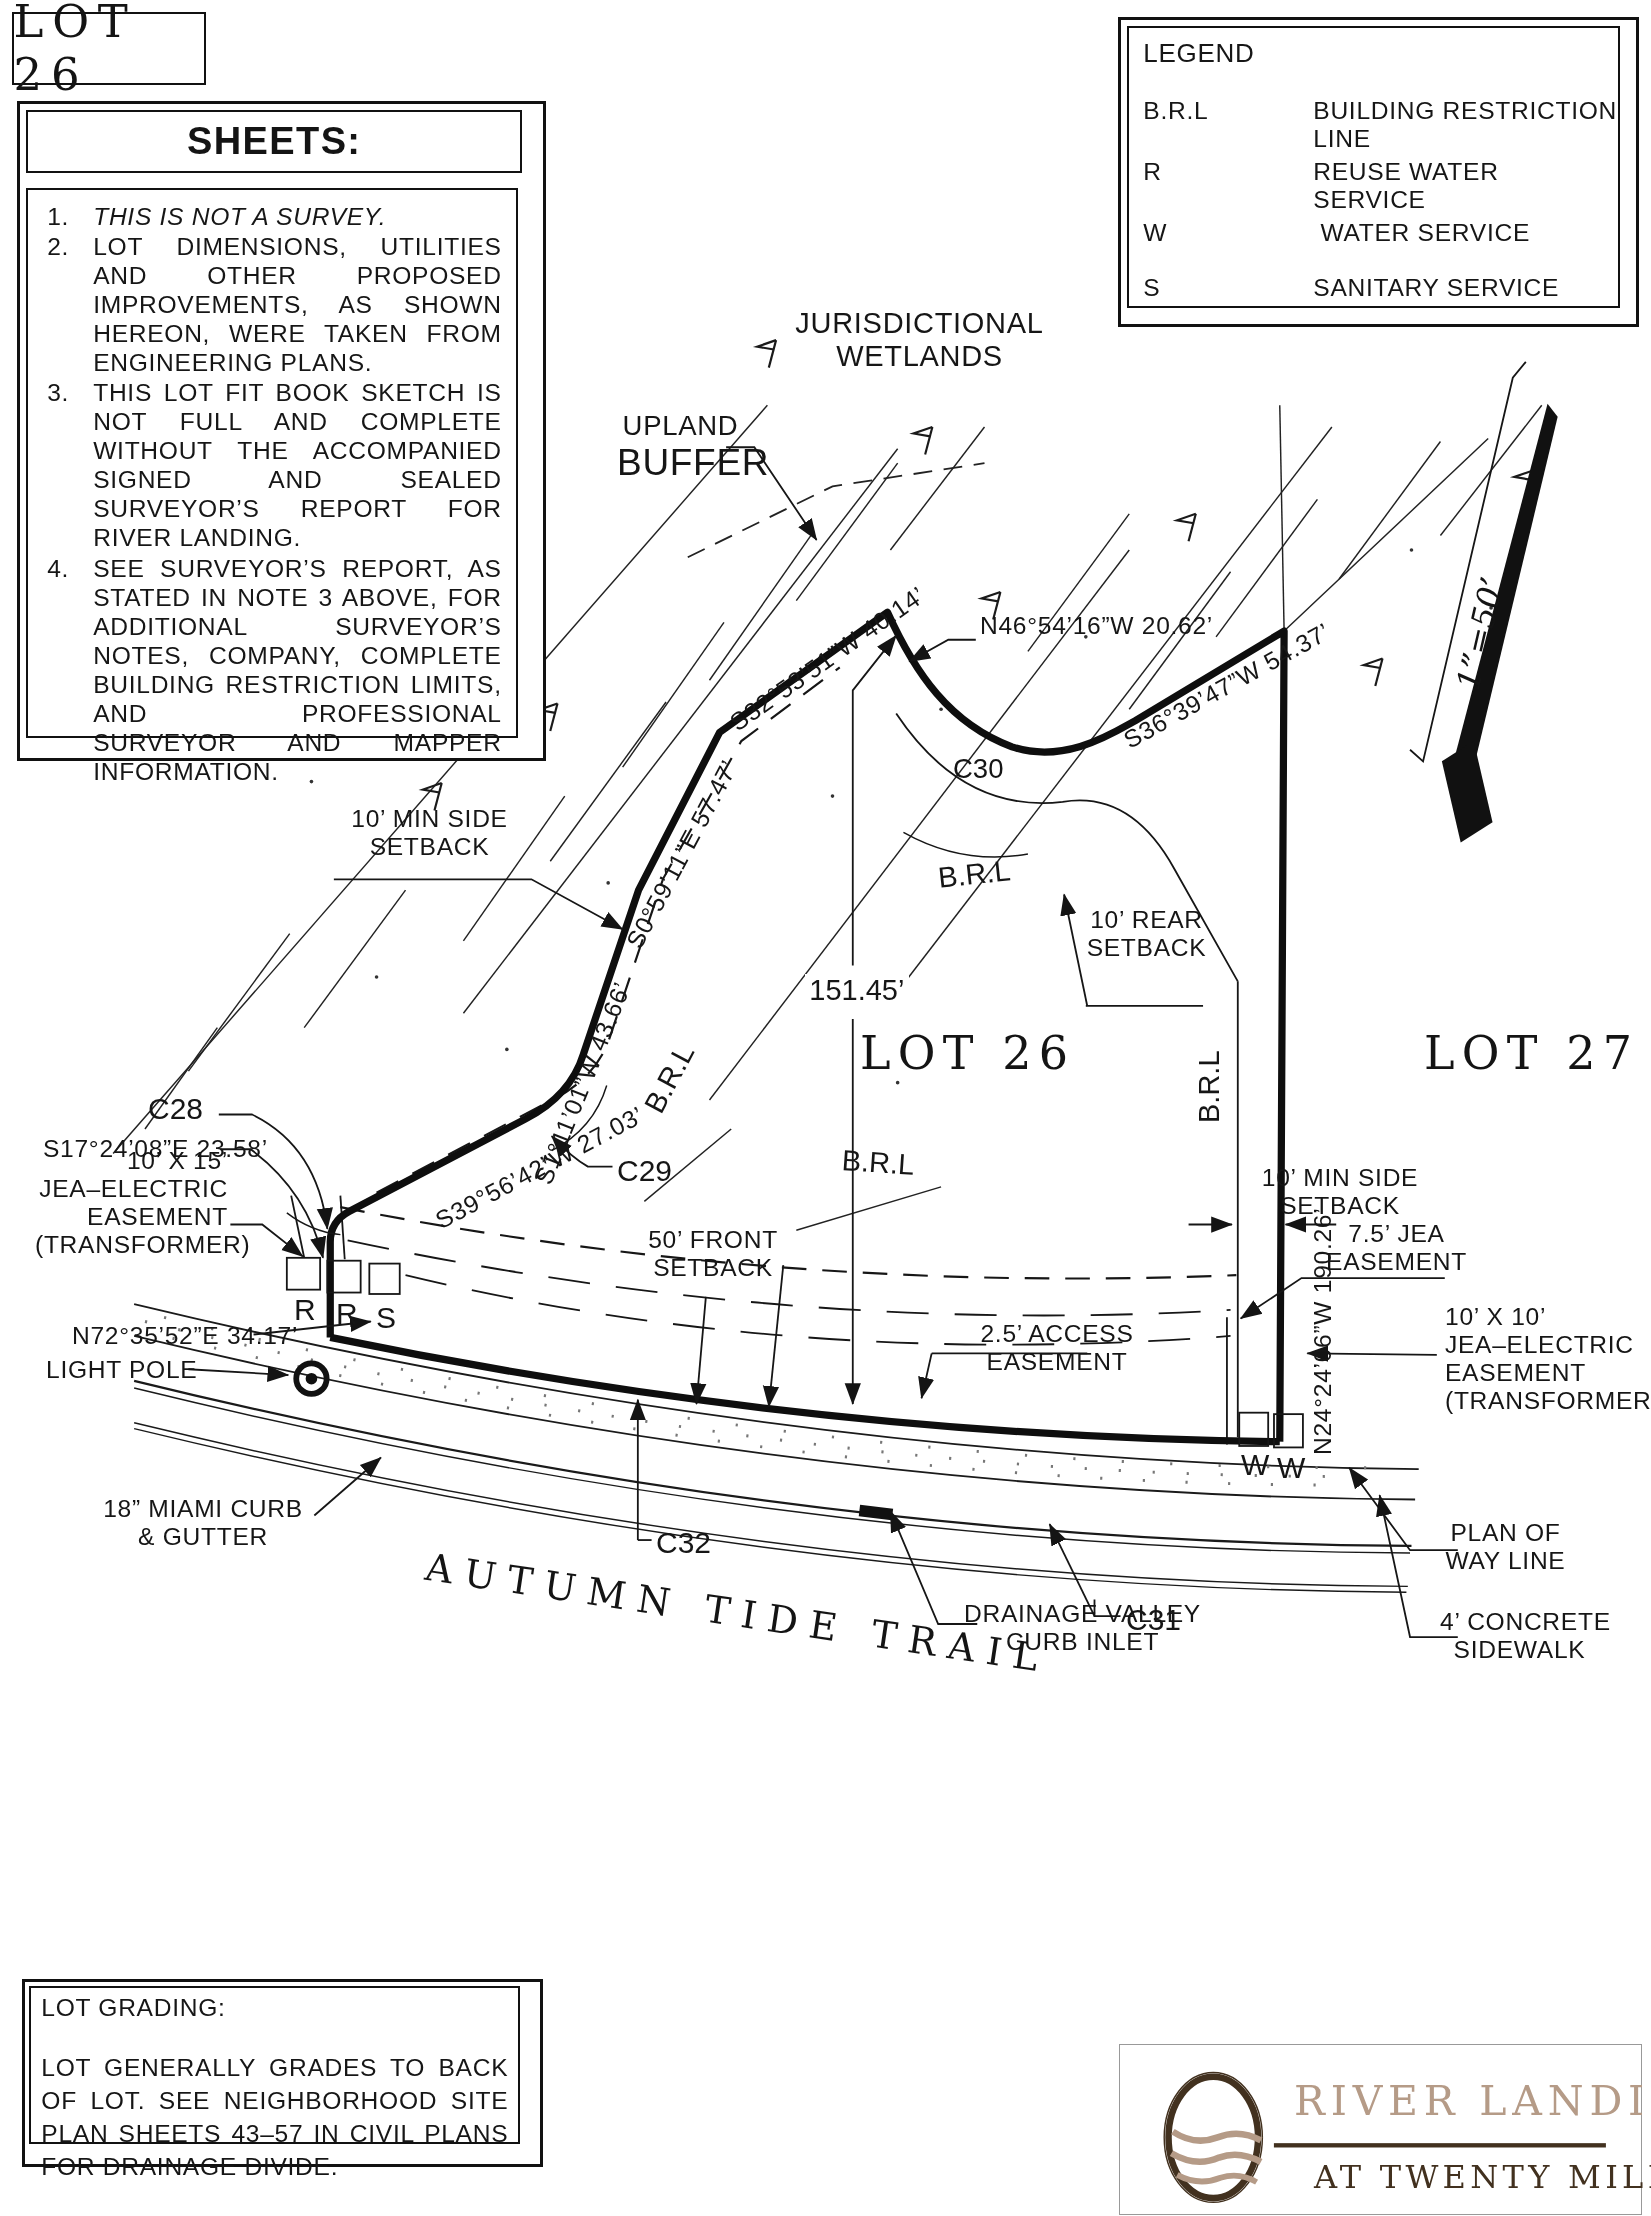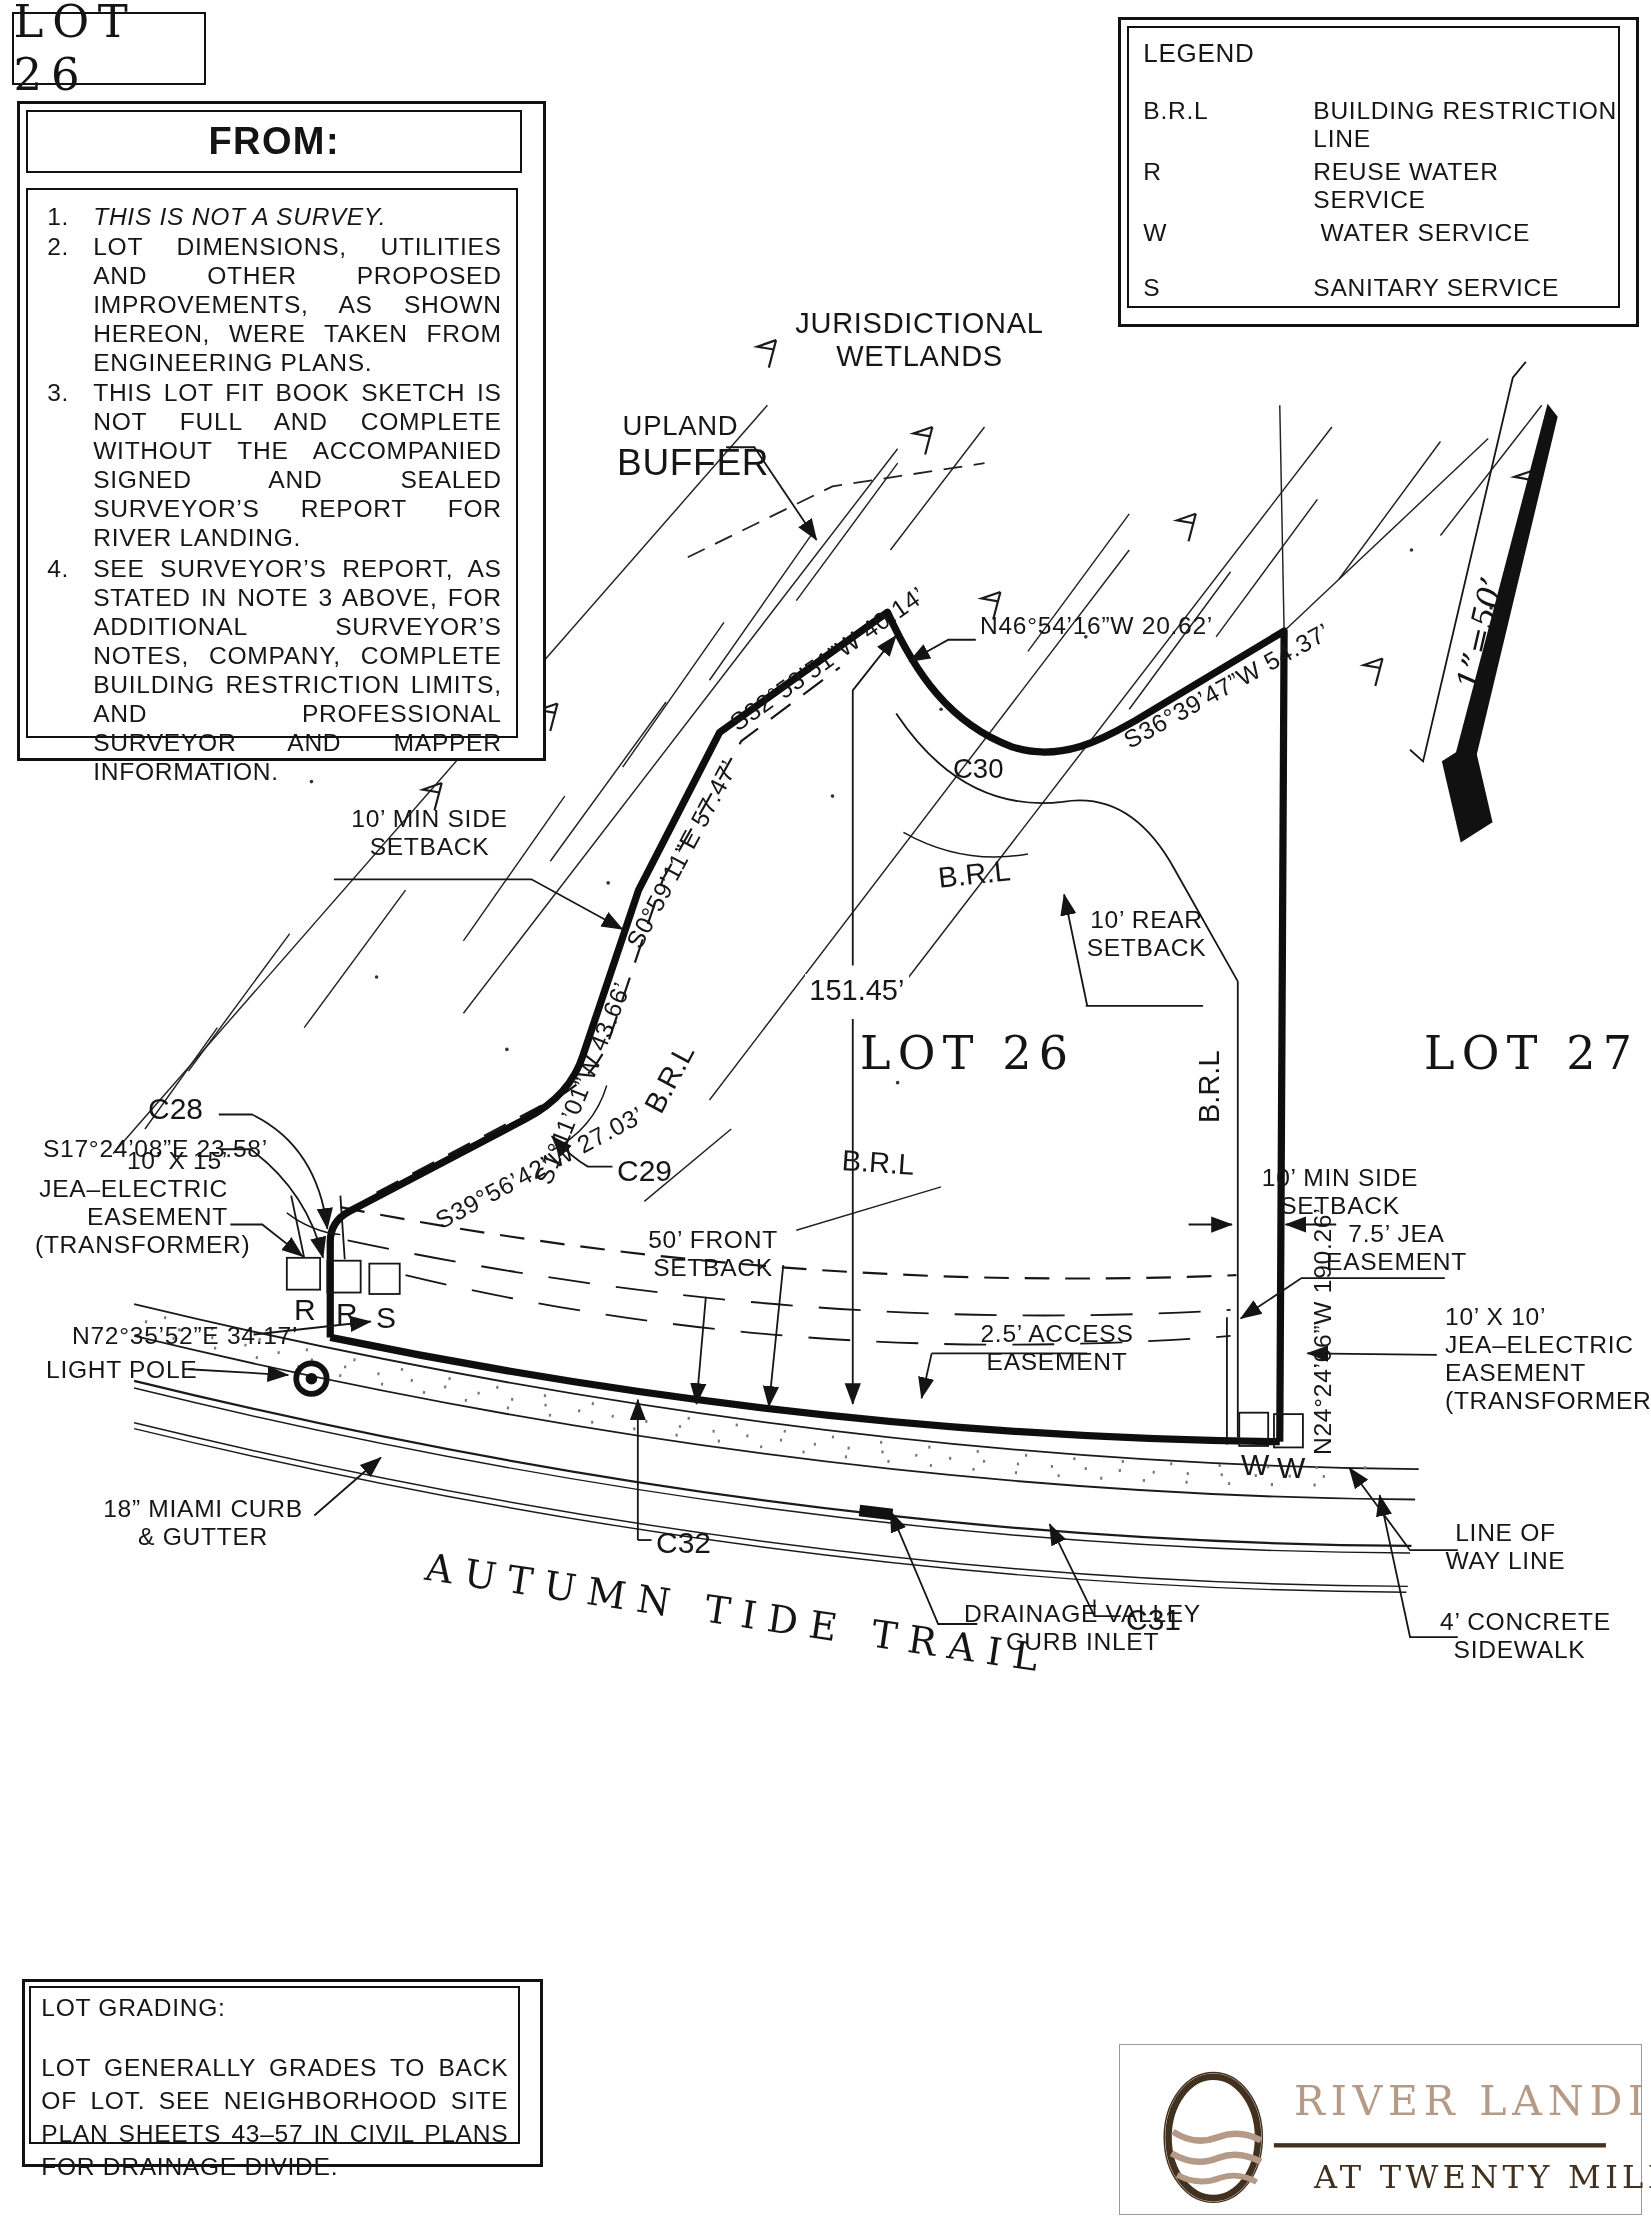--- a/index.html
+++ b/index.html
@@ -206,21 +206,21 @@
       <path d="M2108 500 L2090 522 L1966 1052 L1948 1036" stroke="#161616" stroke-width="2.5" fill="none"></path>
     </g>
   </svg>
 
   <div class="titlebox ser">
     <span>LOT 26</span>
   </div>
 
   <div class="box-outer" style="left:17.4px;top:101px;width:523px;height:654px;">
     <div class="box-inner ctr" style="left:5.8px;top:5.8px;width:492px;height:59px;display:flex;align-items:center;justify-content:center;">
-      <span style="font-size:38px;font-weight:bold;letter-spacing:1.4px;">FROM:</span>
+      <span style="font-size:38px;font-weight:bold;letter-spacing:1.4px;">SHEETS:</span>
     </div>
     <div class="box-inner" style="left:5.8px;top:84px;width:492px;height:550px;padding:11.6px 14.5px 0 19px;box-sizing:border-box;">
       <div class="cad note-row" style="line-height:29px;">
         <span class="notes-num">1.</span>
         <span class="note-text" style="white-space:normal;font-style:italic;">THIS IS NOT A SURVEY.</span>
       </div>
       <div class="cad note-row" style="line-height:29px;">
         <span class="notes-num">2.</span>
         <span class="note-text" style="white-space:normal;">LOT DIMENSIONS, UTILITIES AND OTHER PROPOSED IMPROVEMENTS, AS SHOWN HEREON, WERE TAKEN FROM ENGINEERING PLANS.</span>
       </div>
@@ -317,21 +317,21 @@
     <div class="cad">EASEMENT</div>
     <div class="cad">(TRANSFORMER)</div>
   </div>
   <div class="abs" style="left:35px;top:1147px;width:193px;text-align:right;">
     <div class="cad">10’ X 15’</div>
     <div class="cad">JEA–ELECTRIC</div>
     <div class="cad">EASEMENT</div>
     <div class="cad">(TRANSFORMER)</div>
   </div>
   <div class="abs ctr" style="left:1433px;top:1519px;width:145px;">
-    <div class="cad">LINE OF</div>
+    <div class="cad">PLAN OF</div>
     <div class="cad">WAY LINE</div>
   </div>
   <div class="abs ctr" style="left:1440px;top:1608px;width:159px;">
     <div class="cad">4’ CONCRETE</div>
     <div class="cad">SIDEWALK</div>
   </div>
   <div class="abs ctr" style="left:963px;top:1600px;width:239px;">
     <div class="cad">DRAINAGE VALLEY</div>
     <div class="cad">CURB INLET</div>
   </div>

